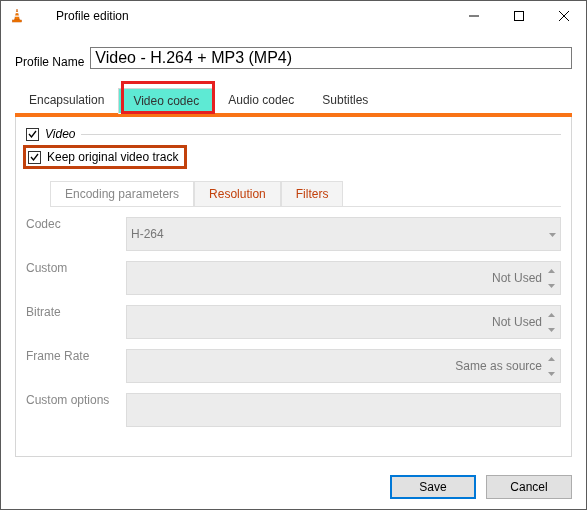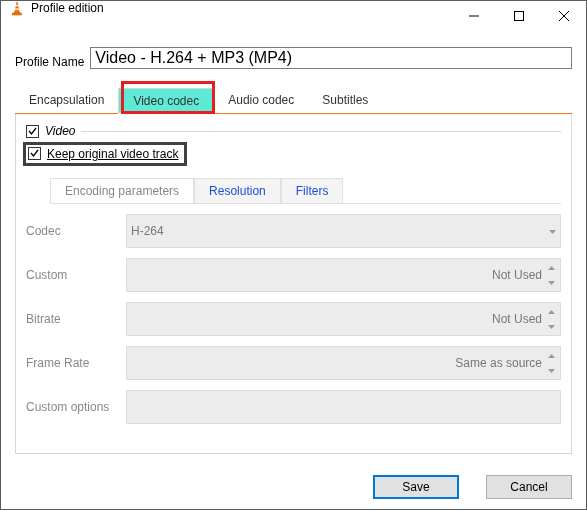--- a/index.html
+++ b/index.html
@@ -1,48 +1,48 @@
 <!DOCTYPE html>
 <html><head>
 <meta charset="utf-8">
 <style>
   * { box-sizing: border-box; font-family: "Segoe UI", Tahoma, sans-serif; font-size: 12px; }
   body { margin: 0; background: #fff; width: 587px; height: 510px; border: 1px solid #5a5a5a; position: relative; }
-  .titlebar { height: 30px; display: flex; padding-left: 8px; }
+  .titlebar { height: 30px; display: flex; align-items: center; padding-left: 8px; gap: 25px; }
   .vlc-icon { width: 16px; height: 16px; margin-right: 6px; }
   .title-text { flex: 1; font-size: 12px; }
   .winbtns { display: flex; }
   .winbtn { width: 45px; height: 30px; display: flex; align-items: center; justify-content: center; }
   .winbtn svg { display: block; }
   .content { padding: 8px 14px 0 14px; }
   .row-profile { display: flex; align-items: flex-end; margin: 8px 0 18px 0; }
   .row-profile label { margin-right: 6px; white-space: nowrap; }
   .row-profile input { flex: 1; height: 22px; border: 1px solid #7a7a7a; padding: 0 4px; font-size: 16px; }
-  .tabs { display: flex; border-bottom: 1px solid #f97316; position: relative; }
+  .tabs { display: flex; border-bottom: 4px solid #f97316; position: relative; }
   .tab { padding: 5px 14px; color: #333; background: transparent; position: relative; top: 1px; }
   .tab.active { border: 1px solid #d6d6d6; border-bottom: 1px solid #fff; background: #5eead4; }
   .red-highlight-tab { position: absolute; border: 3px solid #e62020; pointer-events: none; }
   .tabpanel { border: 1px solid #d6d6d6; border-top: none; padding: 10px 10px 10px 10px; height: 340px; }
   .cb { width: 13px; height: 13px; border: 1px solid #333; margin-right: 6px; display:flex; align-items:center; justify-content:center; background:#fff; }
   .cb svg { display:block; }
   .fieldset-line { height: 1px; background: #d6d6d6; flex: 1; margin-left: 6px; }
   .video-header { display:flex; align-items:center;font-style:italic; }
-  .red-box-keep { border: 3px solid #404040; padding: 2px 6px 2px 2px; display:inline-flex; align-items:flex-start; margin: 4px 0 8px -3px; text-decoration: underline; }
+  .red-box-keep { border: 3px solid #c2410c; padding: 2px 6px 2px 2px; display:inline-flex; align-items:flex-end; margin: 4px 0 8px -3px; }
   .subtabs { display: flex; border-bottom: 1px solid #e0e0e0; margin-top: 4px; margin-left: 24px; }
-  .subtab { padding: 5px 14px; color: #1d4ed8; background: #f4f4f4; border: 1px solid #e0e0e0; border-bottom: none; margin-right: 0; }
+  .subtab { padding: 5px 14px; color: #c2410c; background: #f4f4f4; border: 1px solid #e0e0e0; border-bottom: none; margin-right: 0; }
   .subtab.active { background: #fff; color: #888; }
   .subpanel { padding-top: 10px; }
-  .param-row { display: flex; align-items: center; margin-bottom: 10px; }
+  .param-row { display: flex; margin-bottom: 10px; }
   .param-label { width: 100px; color: #888; }
   .field { flex: 1; height: 22px; background: #ececec; border: 1px solid #dcdcdc; display:flex; align-items:center; padding: 16px 4px; color: #777; position: relative; justify-content: flex-end; }
   .field.left { justify-content: flex-start; }
   .combo-arrow { position:absolute; right:4px; top:50%; transform: translateY(-50%); }
   .spin { position:absolute; right:2px; top:1px; bottom:1px; width:14px; display:flex; flex-direction:column; }
   .spin div { flex:1; display:flex; align-items:center; justify-content:center; }
-  .footer { position: absolute; right: 14px; bottom: 10px; display: flex; gap: 27px; align-items: flex-end; }
+  .footer { position: absolute; right: 14px; bottom: 10px; display: flex; gap: 10px; align-items: flex-end; }
   .btn { width: 86px; height: 24px; background: #e1e1e1; border: 1px solid #adadad; display:flex; align-items:center; justify-content:center; }
   .btn.primary { border: 2px solid #0078d7; }
 </style>
 </head>
 <body>
 
 <div class="titlebar">
   <span class="vlc-icon">
     <svg width="16" height="16" viewBox="0 0 16 16">
         <path d="M8 1 L10.5 12 L5.5 12 Z" fill="#f57900" stroke="#c05000" stroke-width="0.5"></path>

